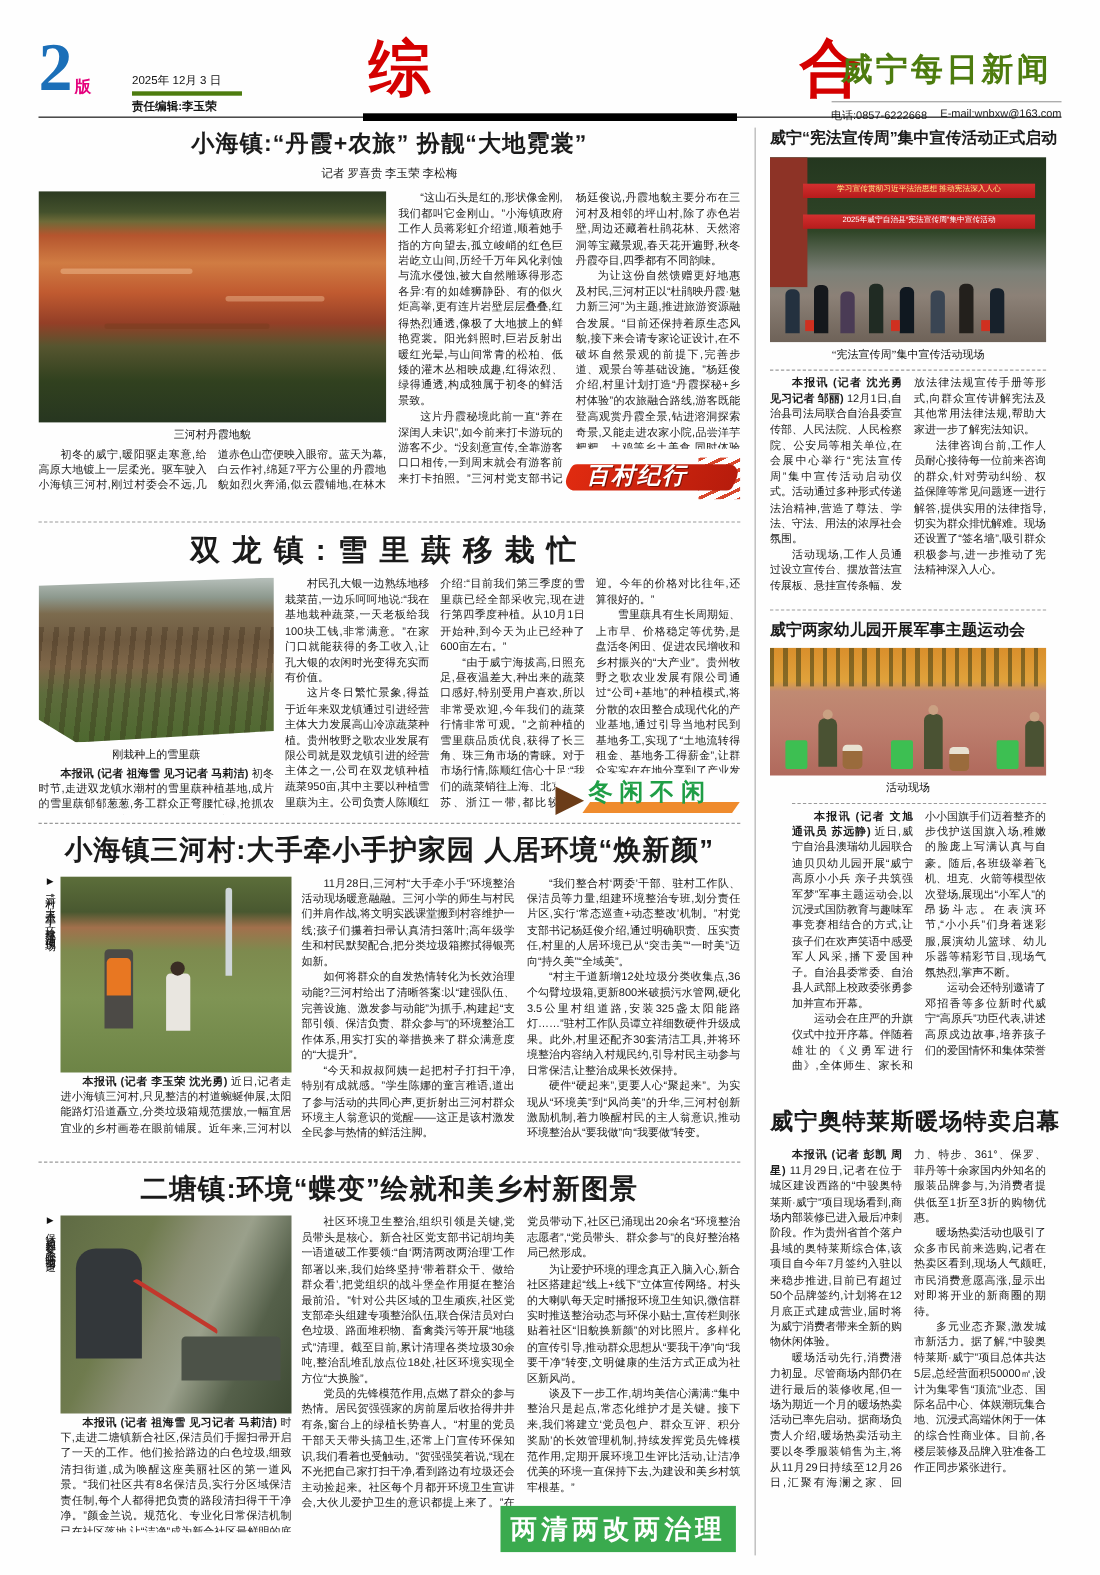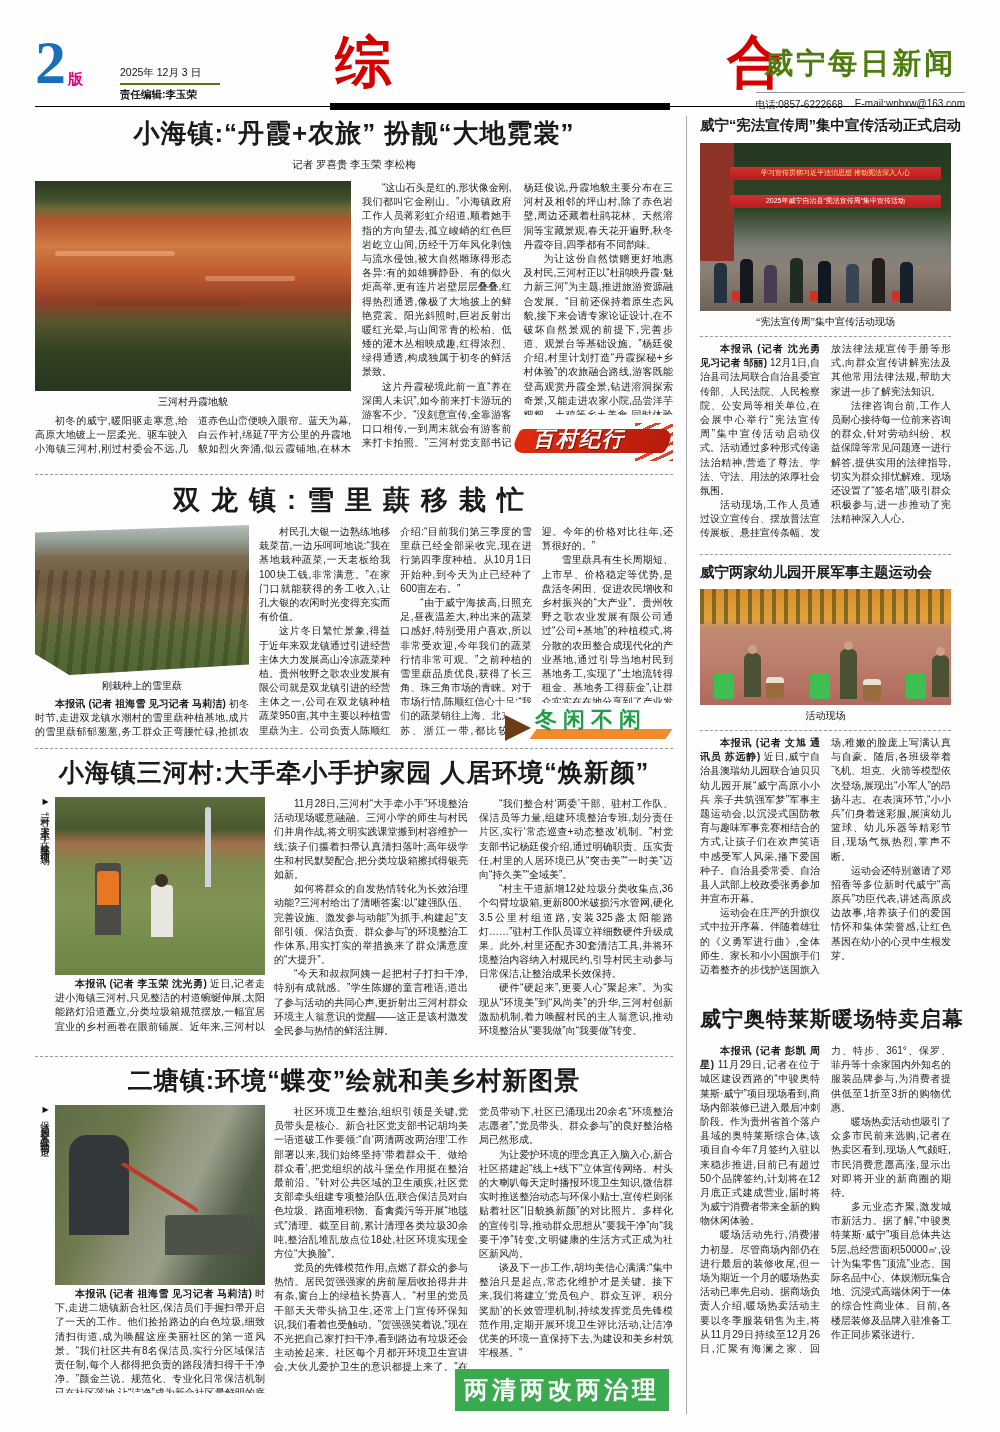--- a/index.html
+++ b/index.html
@@ -7,42 +7,42 @@
   .page { width:1000px; height:1432px; margin:0 auto; background:#fefefe; position:relative;
           padding:42px 35px 8px 35px; overflow:hidden; color:#1a1a1a; }
 
   
   .masthead { position:relative; height:64px; }
   .pagenum-wrap { position:absolute; left:0; top:-6px; display:flex; align-items:flex-end; }
   .pagenum { font-size:62px; font-weight:900; color:#1b6fb8; line-height:0.85; font-family:"Liberation Serif",serif; }
   .pagenum-ban { font-size:15px; font-weight:700; color:#e5007d; margin-left:2px; }
   .date-block { position:absolute; left:85px; top:24px; width:100px; font-size:10.5px; color:#111; }
   .date-block .date { padding-bottom:3px; }
-  .date-block .editor { border-top:2px solid #4d7c0f; padding-top:3px; font-weight:700; }
+  .date-block .editor { border-top:4px solid #4d7c0f; padding-top:3px; font-weight:700; }
   .sec-char { position:absolute; top:-8px; font-size:56px; font-weight:900; color:#d40000; line-height:1; }
   .sec-zong { left:300px; } .sec-he { left:692px; }
   .masthead-right { position:absolute; right:0; top:2px; text-align:center; }
   .paper-name { font-size:29px; font-weight:900; color:#4d7c0f; letter-spacing:3px; font-family:"Liberation Serif",serif; }
   .contact { margin-top:8px; border-top:1px solid #999; padding-top:5px; font-size:10px; color:#222; display:flex; gap:12px; }
   .header-rule { position:relative; border-bottom:1.5px solid #000; margin-top:0; }
   .header-bar { position:absolute; left:295px; top:-3px; width:340px; height:7px; background:#000; }
 
   
   .content { display:flex; margin-top:9px; }
   .main-col { width:638px; }
   .rail { width:265px; margin-left:13px; border-left:1px solid #aaa; padding-left:13px; }
 
   .para { font-size:10px; line-height:1.42; text-align:justify; text-indent:2em; }
   .byline-inline { font-weight:700; }
   .photo-caption { text-align:center; font-size:10px; color:#111; padding:4px 0 2px; font-family:"Liberation Serif",serif; }
   .dashed-top { border-top:1px dashed #999; }
 
   
   .s1 { height:352px; overflow:hidden; }
-  .s1-title { text-align:center; font-size:26px; font-weight:900; letter-spacing:1px; }
+  .s1-title { text-align:center; font-size:21px; font-weight:900; letter-spacing:1px; }
   .s1-byline { text-align:center; font-size:10.5px; margin:7px 0 9px; font-family:"Liberation Serif",serif; }
   .s1-body { display:flex; gap:11px; height:280px; }
   .s1-left { width:316px; }
   .photo1 { height:210px; position:relative; overflow:hidden;
     background:linear-gradient(180deg,#2c3a21 0%,#44512c 9%,#6d6a38 13%,#b5552e 19%,#d07c43 31%,#c05a30 44%,#943f27 57%,#56552f 67%,#31411f 82%,#273620 100%); }
   .cliff-streak { position:absolute; background:rgba(255,220,180,.35); height:5px; border-radius:3px; }
   .s1-left-text { margin-top:3px; columns:2; column-gap:10px; height:46px; overflow:hidden; }
   .s1-right { flex:1; columns:2; column-gap:12px; height:280px; overflow:hidden; position:relative; }
   .badge-baicun { position:absolute; right:0; bottom:0; width:158px; height:46px; background:#fefefe; }
   .baicun-swoosh { position:absolute; left:0; top:14px; width:155px; height:24px; background:linear-gradient(90deg,#e02b10,#b71c0c);
@@ -112,21 +112,21 @@
   .r1-body { height:210px; }
   .r2 { margin-top:8px; padding-top:8px; }
   .photo6 { height:116px; margin-top:7px; position:relative; overflow:hidden;
     background:linear-gradient(180deg,#d98f2b 0%,#e0a23c 26%,#c08a72 34%,#bd7f6e 60%,#b0695c 100%); }
   .fence { position:absolute; top:0; left:0; right:0; height:30%;
     background:repeating-linear-gradient(90deg,rgba(60,60,20,.55) 0 4px,transparent 4px 12px); }
   .chair { position:absolute; bottom:6px; width:20px; height:26px; background:#3dbf52; border-radius:2px; }
   .kid { position:absolute; width:17px; border-radius:6px 6px 0 0; background:#4a5233; }
   .kid::after { content:""; position:absolute; top:-8px; left:4px; width:9px; height:9px; border-radius:50%; background:#caa183; }
   .drum { position:absolute; width:18px; height:22px; background:linear-gradient(180deg,#e8e2d2 0 28%,#9a6b3c 28% 100%); border-radius:4px; }
-  .r2-body { height:256px; }
+  .r2-body { height:256px;margin-left:20px; }
   .r3 { margin-top:10px; padding-top:9px; }
   .r3-title { font-size:21px; font-weight:900; text-align:center; letter-spacing:1px; white-space:nowrap; }
   .r3-body { height:330px; margin-top:6px; }
 </style>
 </head>
 <body>
 
 <div class="page">
 
   <div class="masthead">

